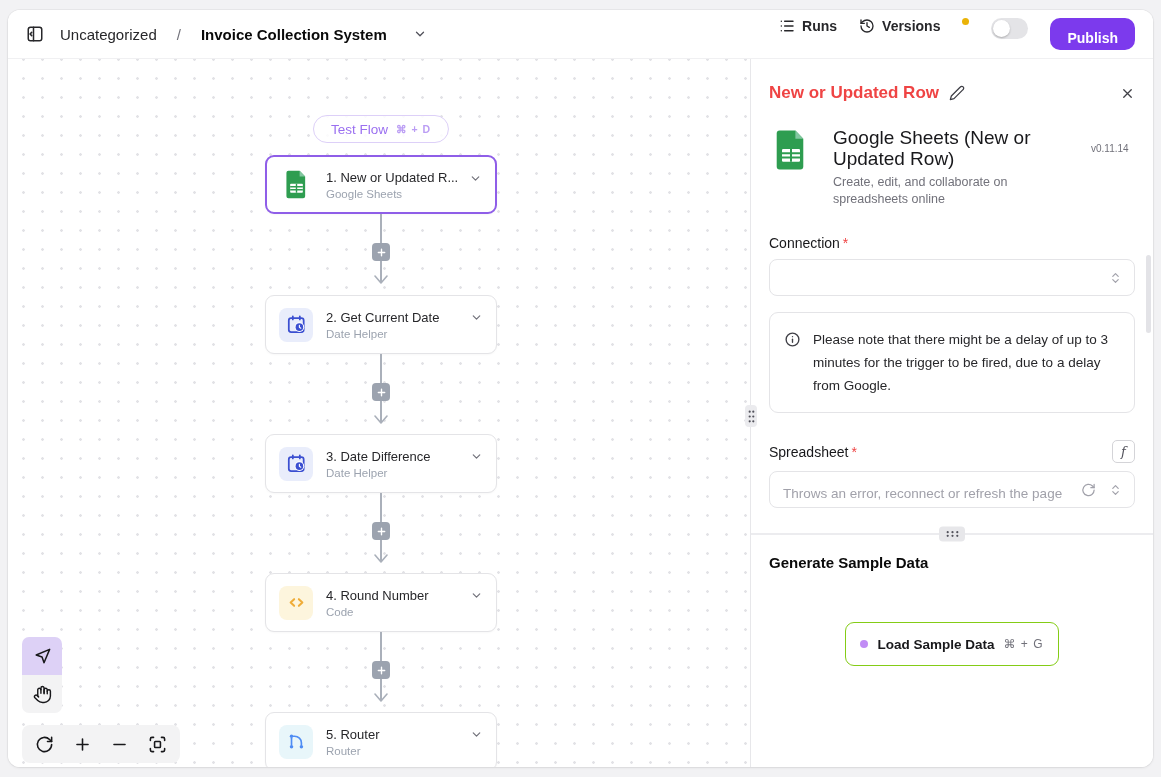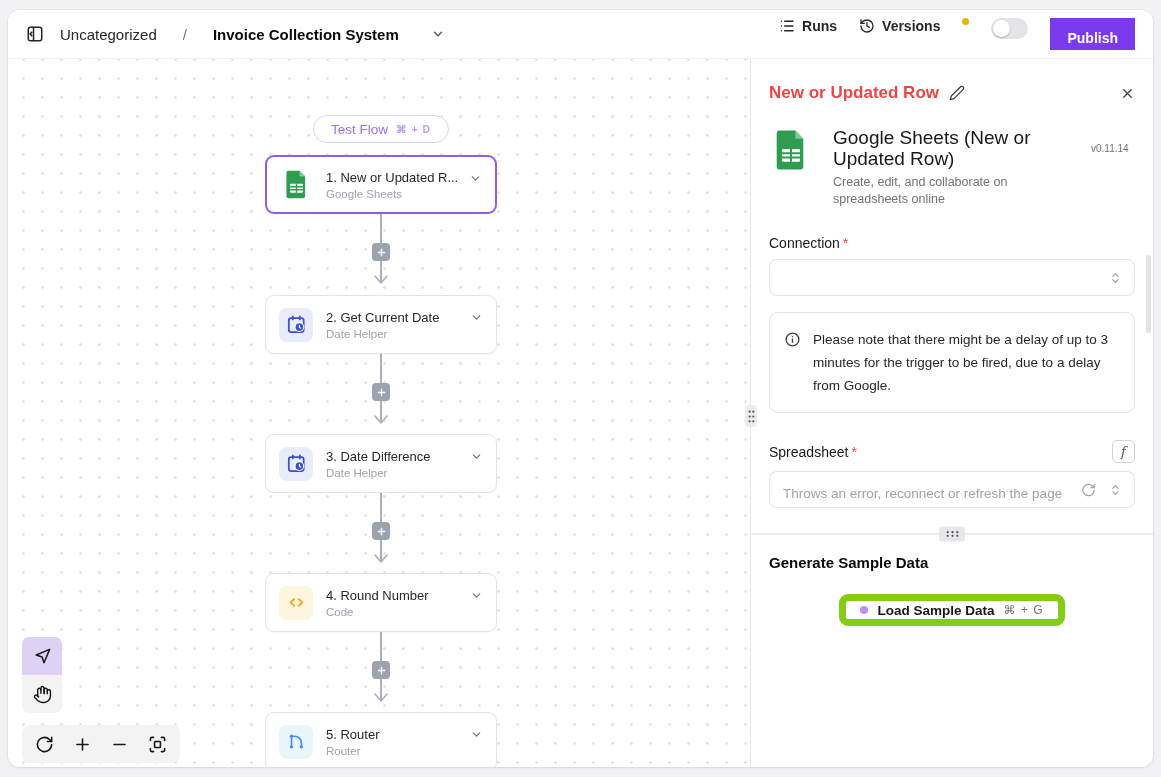--- a/index.html
+++ b/index.html
@@ -15,34 +15,34 @@
     background:#fff; border-radius:12px; overflow:hidden;
     box-shadow:0 0 0 1px rgba(0,0,0,.04), 0 1px 3px rgba(0,0,0,.07);
     display:flex; flex-direction:column;
   }
   
   header {
     flex:0 0 49px; display:flex; align-items:center; justify-content:space-between;
     padding:0 18px; border-bottom:1px solid #f0f0f2; background:#fff;
   }
   .hleft { display:flex; align-items:center; gap:16px; }
-  .breadcrumb { display:flex; align-items:center; gap:26px; font-size:15px; }
+  .breadcrumb { display:flex; align-items:center; gap:20px; font-size:15px; }
   .bc-folder { color:#27272a; }
   .bc-sep { color:#71717a; }
   .bc-name { font-weight:700; color:#0a0a0a; }
   .bc-chevron { margin-left:6px; display:flex; }
   .iconbtn { background:none; border:none; display:flex; align-items:center; gap:7px; cursor:pointer;
              font-family:inherit; font-size:14px; font-weight:600; color:#27272a; }
   .hright { display:flex; align-items:flex-start; gap:22px; }
   .warn-dot { width:7px; height:7px; border-radius:50%; background:#eab308; }
   .toggle { width:37px; height:21px; border-radius:11px; background:#e4e4e7; position:relative; border:none; cursor:pointer; }
   .toggle .knob { position:absolute; left:2px; top:2px; width:17px; height:17px; border-radius:50%;
                   background:#fff; box-shadow:0 1px 2px rgba(0,0,0,.25); }
   .publish { background:#7c3aed; color:#fff; font-family:inherit; font-size:14px; font-weight:600;
-             border:none; border-radius:0; height:32px; padding:12px 17px; cursor:pointer; }
+             border:none; border-radius:10px; height:32px; padding:12px 17px; cursor:pointer; }
   
   .main { flex:1; display:flex; min-height:0; position:relative; }
   .canvas {
     flex:1; position:relative; overflow:hidden; background:#fff;
     background-image:radial-gradient(circle, #e2e2e6 1.2px, transparent 1.5px);
     background-size:19px 19px; background-position:6px 10px;
     border-right:1px solid #e7e7ea;
   }
   
   .testflow {
@@ -110,22 +110,22 @@
   .unfold { position:absolute; right:12px; top:50%; transform:translateY(-50%); display:flex; }
   .inline-refresh { position:absolute; right:38px; top:50%; transform:translateY(-50%); display:flex; }
   .note { margin-top:16px; border:1px solid #e4e4e7; border-radius:9px; padding:15px 14px; display:flex; gap:12px; }
   .note-text { font-size:13.5px; line-height:23px; color:#27272a; }
   .note-icon { margin-top:3px; flex:0 0 17px; }
   .panel-divider { margin:25px -18px 0; height:2px; background:#ececef; position:relative; }
   .h-grip { position:absolute; left:50%; top:50%; transform:translate(-50%,-50%); width:26px; height:15px;
             background:#e7e7ea; border-radius:4px; display:flex; align-items:center; justify-content:center; cursor:row-resize; }
   .gen-heading { margin-top:19px; font-size:15px; font-weight:700; color:#0a0a0a; }
   .load-row { margin-top:23px; display:flex; justify-content:center; }
-  .load-btn { display:flex; align-items:center; gap:9px; height:32px; padding:0 14px; background:#fff;
-              border:7px solid #84cc16; border-radius:9px; cursor:pointer; font-family:inherit; }
+  .load-btn { display:flex; align-items:center; gap:9px; height:44px; padding:0 14px; background:#fff;
+              border:1px solid #84cc16; border-radius:9px; cursor:pointer; font-family:inherit;margin-top:28px; }
   .load-dot { width:8px; height:8px; border-radius:50%; background:#c18cf5; }
   .load-label { font-size:13.5px; font-weight:600; color:#18181b; }
   .load-kbd { font-size:12px; color:#71717a; letter-spacing:1px; }
   .panel-scrollbar { position:absolute; right:2px; top:196px; width:5px; height:78px; border-radius:3px; background:#e3e3e7; }
   svg { display:block; }
 </style>
 </head>
 <body>
 
 <div class="window">

